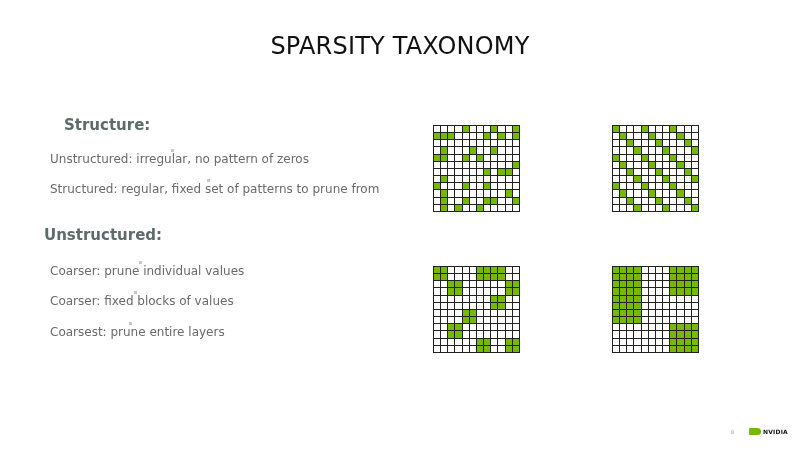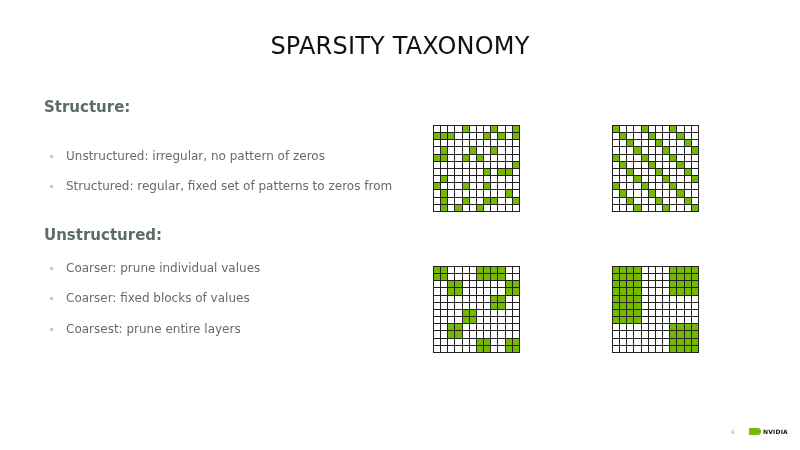--- a/index.html
+++ b/index.html
@@ -9,21 +9,21 @@
     }
     .title {
       position: absolute; left: 0; top: 32px; width: 800px; text-align: center;
       font-size: 24px; color: #111111; letter-spacing: 0.2px;
     }
     .heading {
       position: absolute; left: 44px; font-size: 15px; font-weight: bold; color: #5f6a6a;
     }
     .bullet {
       position: absolute; left: 50px; font-size: 12px; color: #6a6a6a;
-      display: flex; align-items: center;
+      display: flex; align-items: center; flex-direction: column;
     }
     .bullet .dot {
       display: inline-block; width: 3px; height: 3px; background: #c8c8c8; margin-right: 13px;
     }
     .grid {
       position: absolute; width: 87px; height: 87px;
       display: grid; grid-template-columns: repeat(12, 1fr); grid-template-rows: repeat(12, 1fr);
       border: 1px solid #222; box-sizing: border-box; background: #222; gap: 1px;
     }
     .cell { background: #ffffff; }
@@ -38,28 +38,28 @@
       width: 12px; height: 7px; background: #76b900; border-radius: 2px 6px 6px 2px; margin-right: 2px;
     }
     .logo .word { font-size: 6px; font-weight: bold; color: #111; letter-spacing: 0.2px; }
   </style>
 </head>
 <body>
 
 <div>
   <div class="title">SPARSITY TAXONOMY</div>
 
-  <div class="heading" style="top:98px;">Structure:</div>
+  <div class="heading" style="top:116px;margin-left:20px;">Structure:</div>
   <div class="bullet" style="top:149px;">
     <span class="dot"></span>
     <span>Unstructured: irregular, no pattern of zeros</span>
   </div>
   <div class="bullet" style="top:179px;">
     <span class="dot"></span>
-    <span>Structured: regular, fixed set of patterns to zeros from</span>
+    <span>Structured: regular, fixed set of patterns to prune from</span>
   </div>
 
   <div class="heading" style="top:226px;">Unstructured:</div>
   <div class="bullet" style="top:261px;">
     <span class="dot"></span>
     <span>Coarser: prune individual values</span>
   </div>
   <div class="bullet" style="top:291px;">
     <span class="dot"></span>
     <span>Coarser: fixed blocks of values</span>

